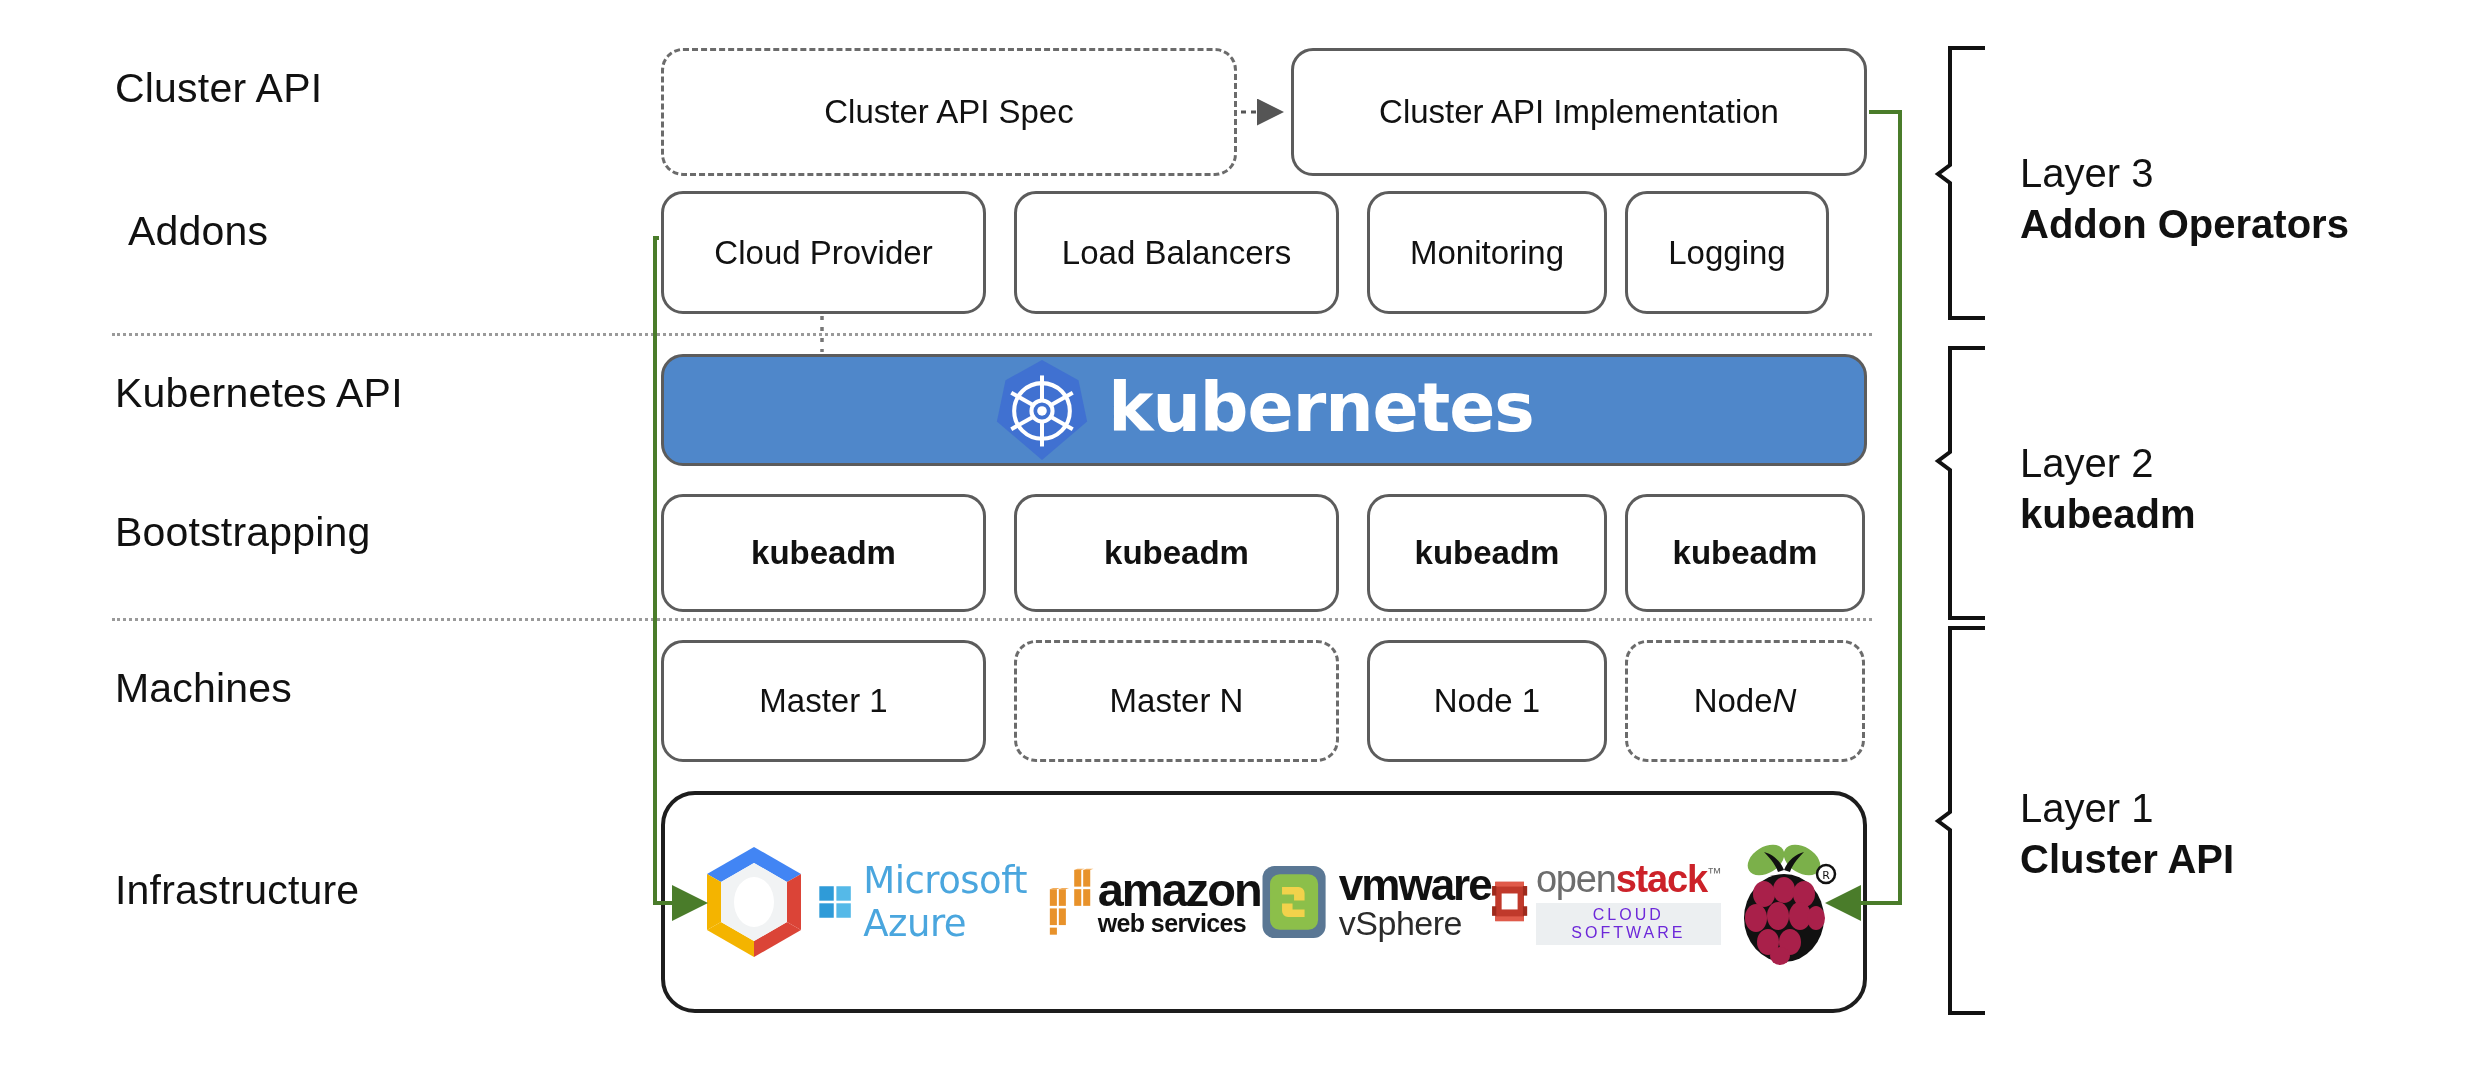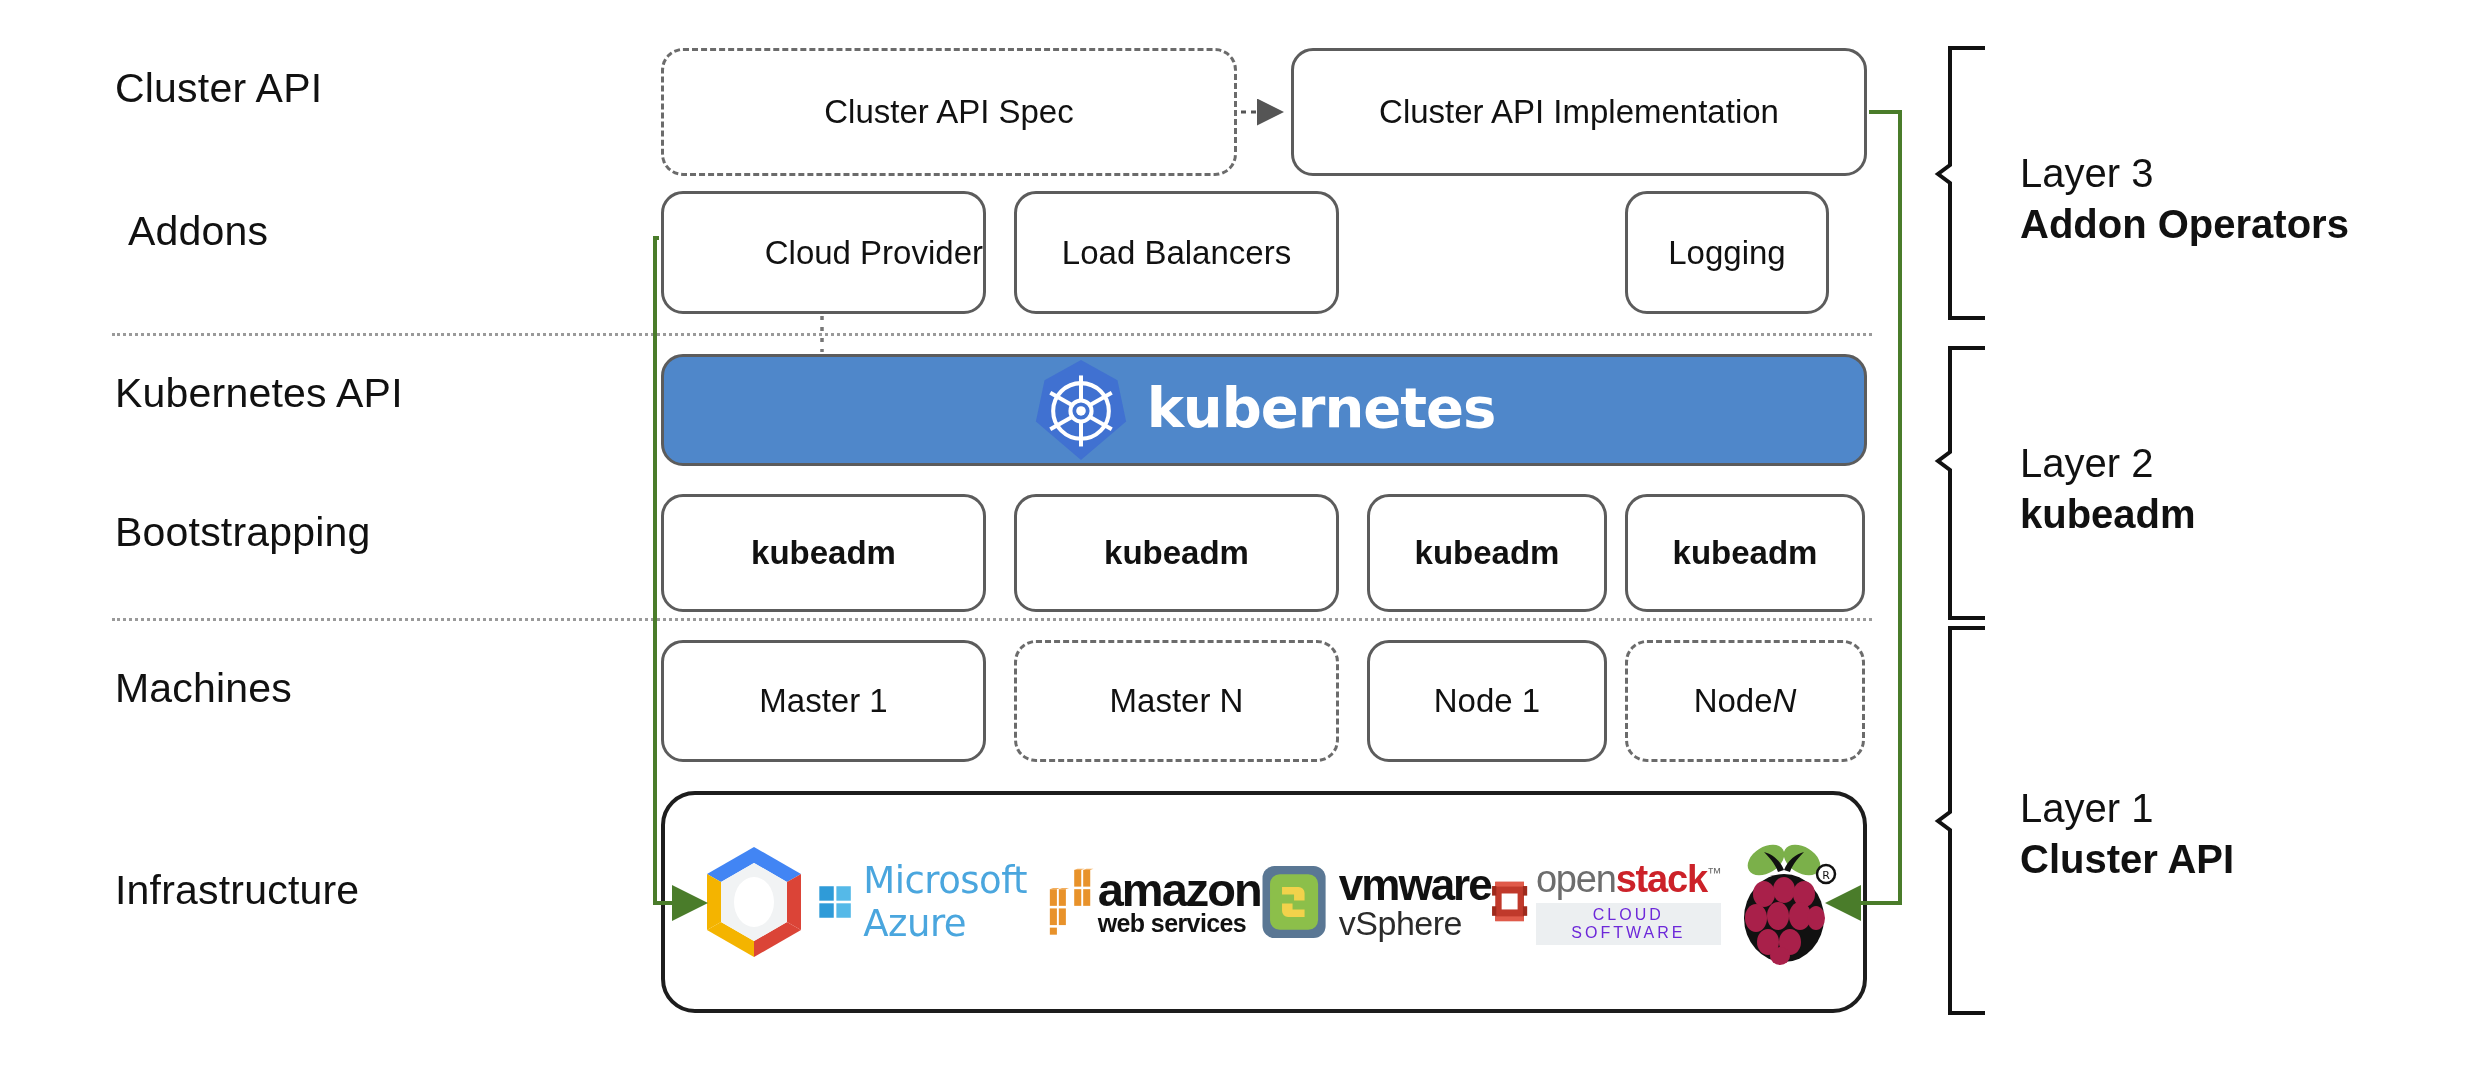--- a/index.html
+++ b/index.html
@@ -49,21 +49,21 @@
     background:#4f87ca;
     border:3px solid #5c5c5c;
     border-radius:22px;
     display:flex;align-items:center;justify-content:center;
     gap:18px;
   }
   .kbanner .klogo{width:96px;height:104px;flex:0 0 auto;}
   .kword{
     font-family:"DejaVu Sans","Liberation Sans",sans-serif;
     font-weight:bold;
-    font-size:56px;
+    font-size:68px;
     color:#ffffff;
     letter-spacing:-1px;
     line-height:1;
     position:relative;top:-2px;
   }
 
   
   .band-sep{
     position:absolute;
     height:0;
@@ -127,25 +127,28 @@
   <div class="band-sep" style="left:112px;top:618px;width:1760px;"></div>
 
   <div class="box" style="left:1291px;top:48px;width:576px;height:128px;">
     <span>Cluster API Implementation</span>
   </div>
 
   <div class="box dashed" style="left:661px;top:48px;width:576px;height:128px;">
     <span>Cluster API Spec</span>
   </div>
 
-  <div class="box" style="left:661px;top:191px;width:325px;height:123px;justify-content:flex-end;">
+  <div class="box" style="left:661px;top:191px;width:325px;height:123px;">
     <span>Cloud Provider</span>
   </div>
   <div class="box" style="left:1014px;top:191px;width:325px;height:123px;">
     <span>Load Balancers</span>
+  </div>
+  <div class="box" style="left:1367px;top:191px;width:240px;height:123px;">
+    <span>Monitoring</span>
   </div>
   <div class="box" style="left:1625px;top:191px;width:204px;height:123px;">
     <span>Logging</span>
   </div>
 
   <div class="kbanner" style="left:661px;top:354px;width:1206px;height:112px;">
     <svg class="klogo" viewBox="0 0 100 108">
       <polygon points="50,2 88,23 97,66 50,106 3,66 12,23" fill="#3f6fd1" opacity="0.92"></polygon>
       <g fill="none" stroke="#ffffff" stroke-width="4.2">
         <circle cx="50" cy="55" r="29"></circle>

